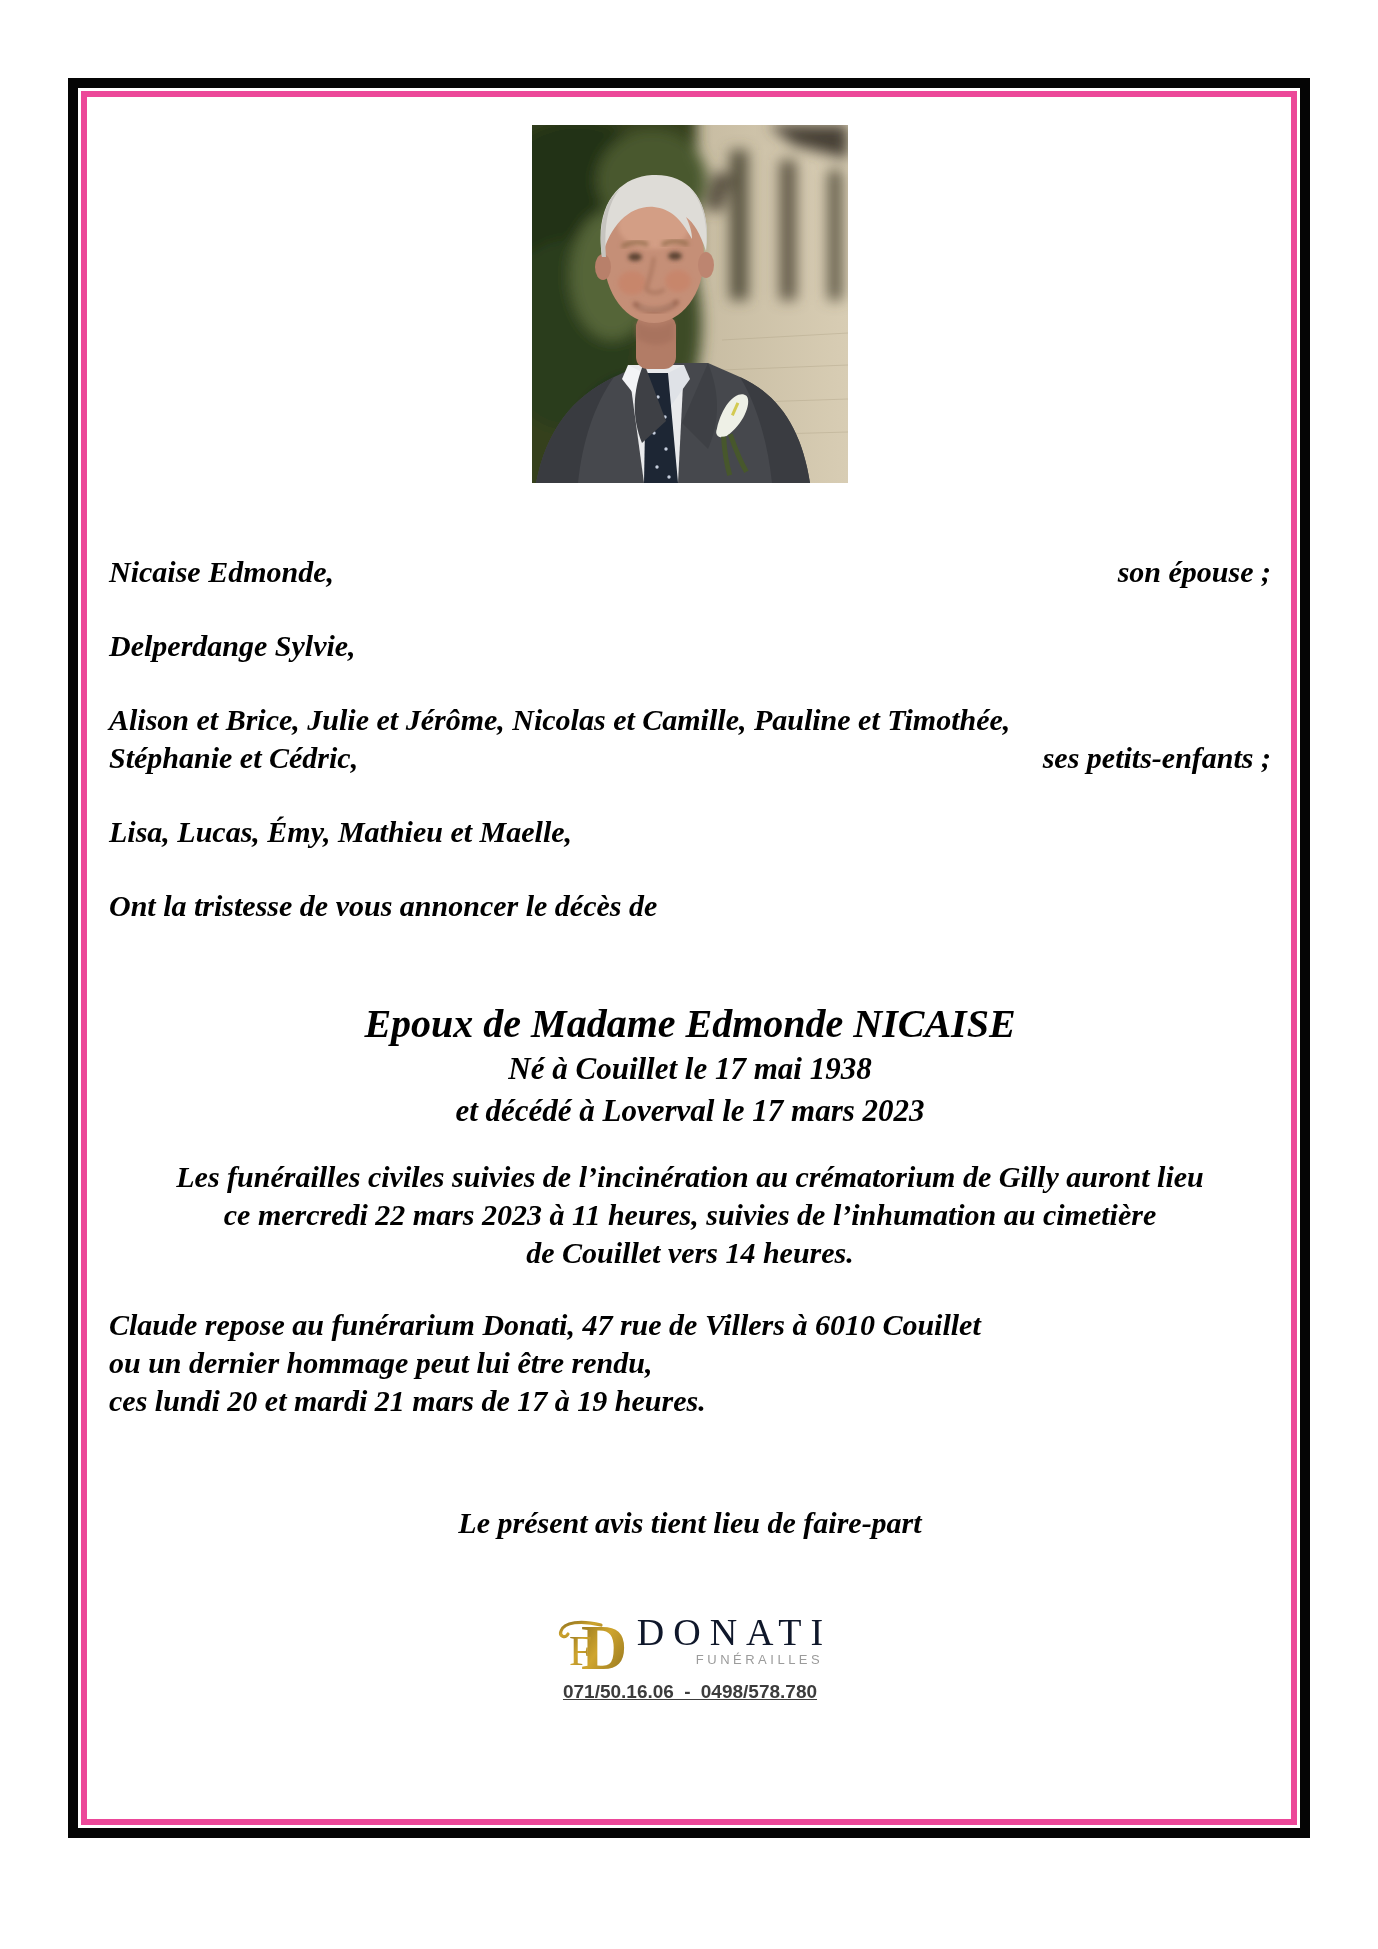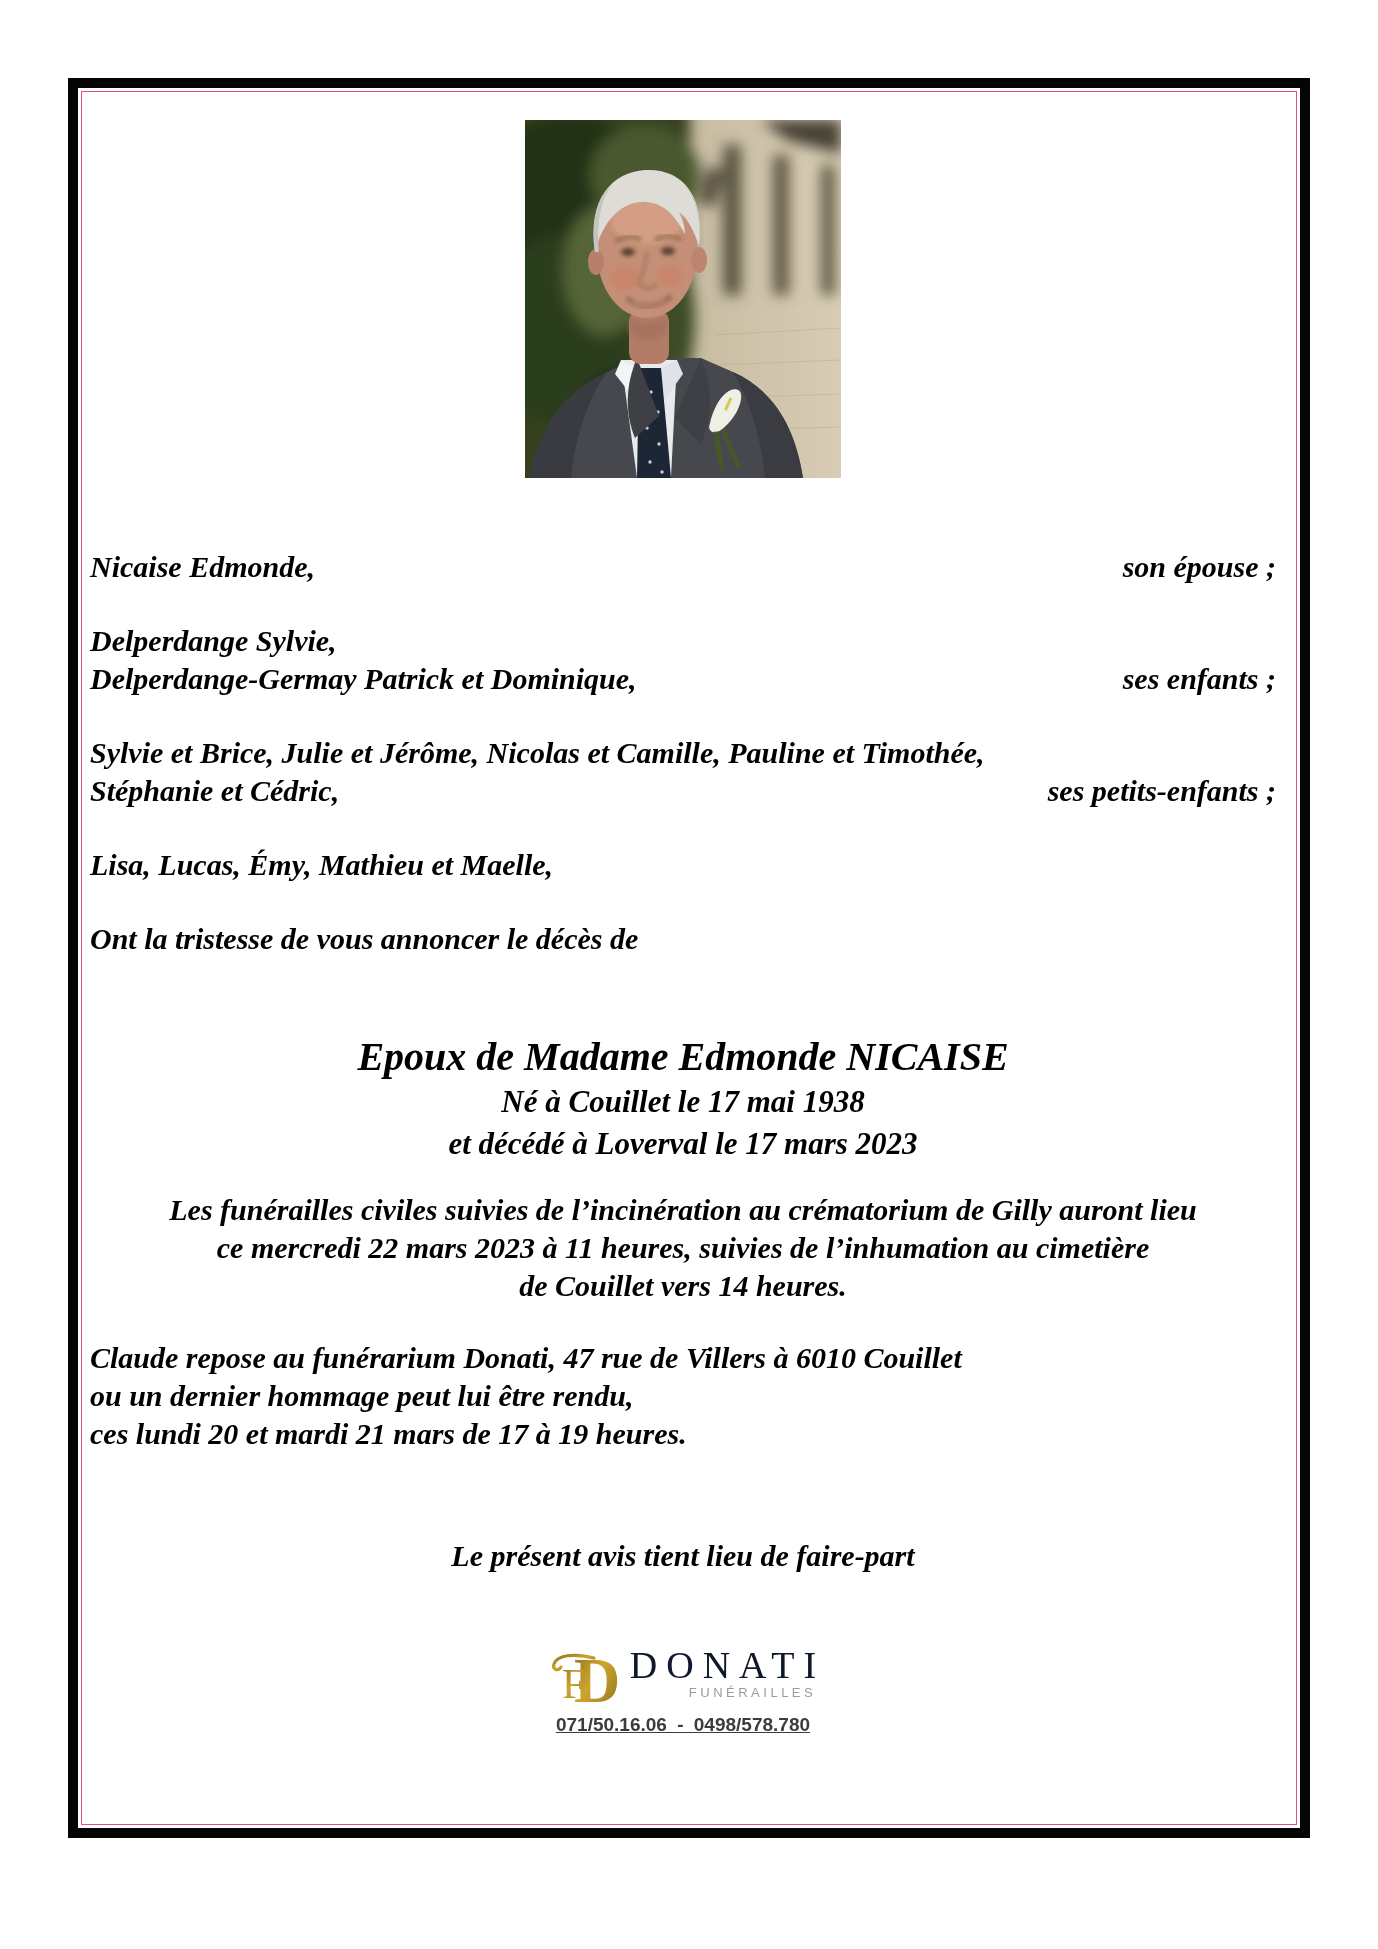--- a/index.html
+++ b/index.html
@@ -16,22 +16,22 @@
     position: absolute;
     left: 68px; top: 78px;
     width: 1242px; height: 1760px;
     box-sizing: border-box;
     border: 10px solid #050505;
     padding: 3px;
   }
   .frame-inner {
     width: 100%; height: 100%;
     box-sizing: border-box;
-    border: 1px solid #ec4899;
-    padding: 0 20px 0 8px;
+    border: 6px solid #ec4899;
+    padding: 0 20px 0 22px;
     overflow: hidden;
   }
   .photo {
     display: block;
     width: 316px; height: 358px;
     margin: 28px auto 0 auto;
   }
   .body-line {
     font-style: italic;
     font-weight: bold;
@@ -198,28 +198,24 @@
         </g>
       </svg>
 
       <div class="body-line row first-group">
         <span>Nicaise Edmonde,</span>
         <span>son épouse ;</span>
       </div>
 
       <div class="mt-group">
         <div class="body-line">Delperdange Sylvie,</div>
-        <div class="body-line row">
-          <span>Delperdange-Germay Patrick et Dominique,</span>
-          <span>ses enfants ;</span>
-        </div>
       </div>
 
       <div class="mt-group">
-        <div class="body-line">Sylvie et Brice, Julie et Jérôme, Nicolas et Camille, Pauline et Timothée,</div>
+        <div class="body-line">Alison et Brice, Julie et Jérôme, Nicolas et Camille, Pauline et Timothée,</div>
         <div class="body-line row">
           <span>Stéphanie et Cédric,</span>
           <span>ses petits-enfants ;</span>
         </div>
       </div>
 
       <div class="body-line row mt-group">
         <span>Lisa, Lucas, Émy, Mathieu et Maelle,</span>
       </div>
 

